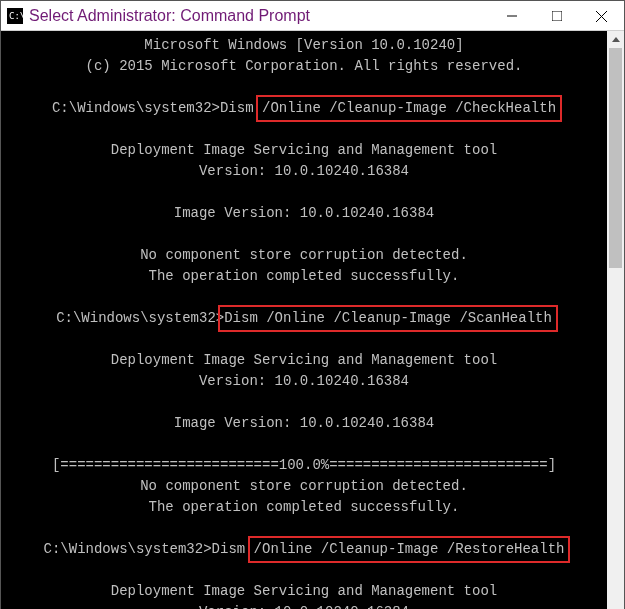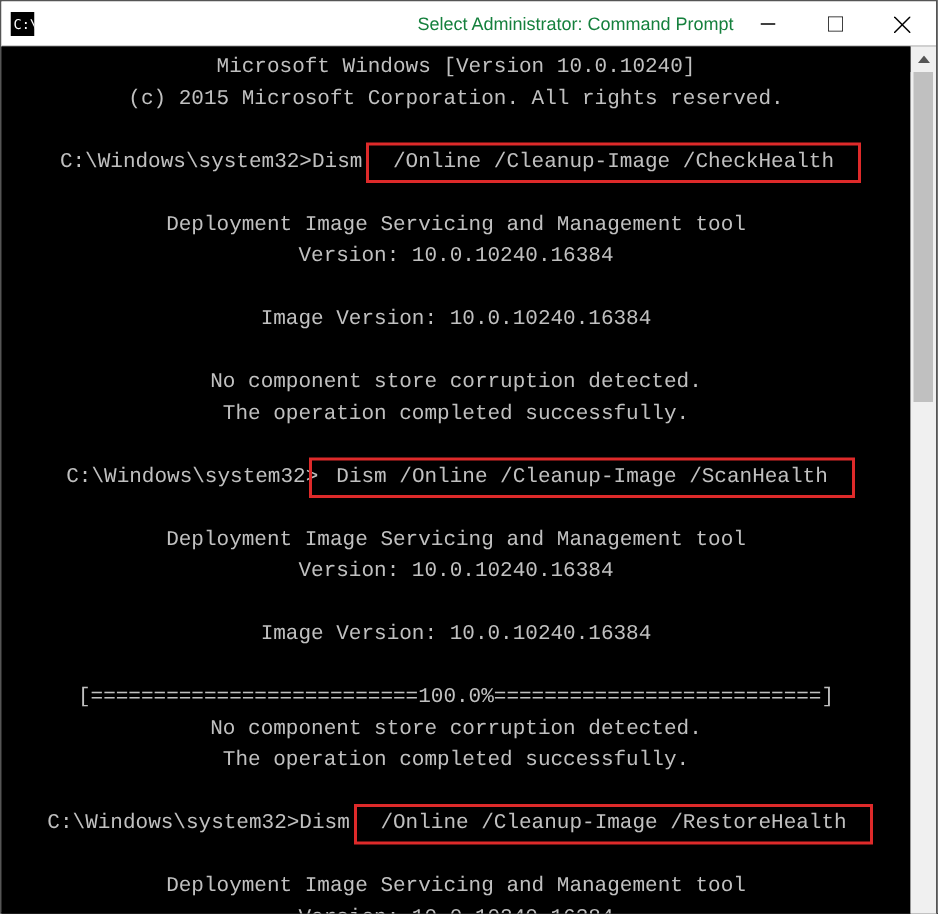--- a/index.html
+++ b/index.html
@@ -28,23 +28,22 @@
     .titlebar-icon {
       width: 16px;
       height: 16px;
       margin-right: 6px;
       display: inline-flex;
       align-items: center;
       justify-content: center;
     }
     .titlebar-title {
       flex: 1;
-      font-size: 12px;
-      color: #15803d;
-      text-align: right;
+      font-size: 16px;
+      color: #701a75;
     }
     .window-controls {
       display: flex;
       height: 100%;
     }
     .win-btn {
       width: 45px;
       height: 30px;
       display: flex;
       align-items: center;
@@ -100,21 +99,21 @@
       left: 2px;
       right: 2px;
       height: 220px;
       background: #c0c0c0;
       cursor: pointer;
     }
     .line { display: block; text-align: center; }
     .hl {
       display: inline-block;
       border: 2px solid #de2a2a;
-      padding: 1px 16px;
+      padding: 1px 4px;
       margin: -3px -6px;
     }
   </style>
 </head>
 <body>
 
 <div class="window">
   <div class="titlebar">
     <span class="titlebar-icon">
       <svg width="16" height="16" viewBox="0 0 16 16">

